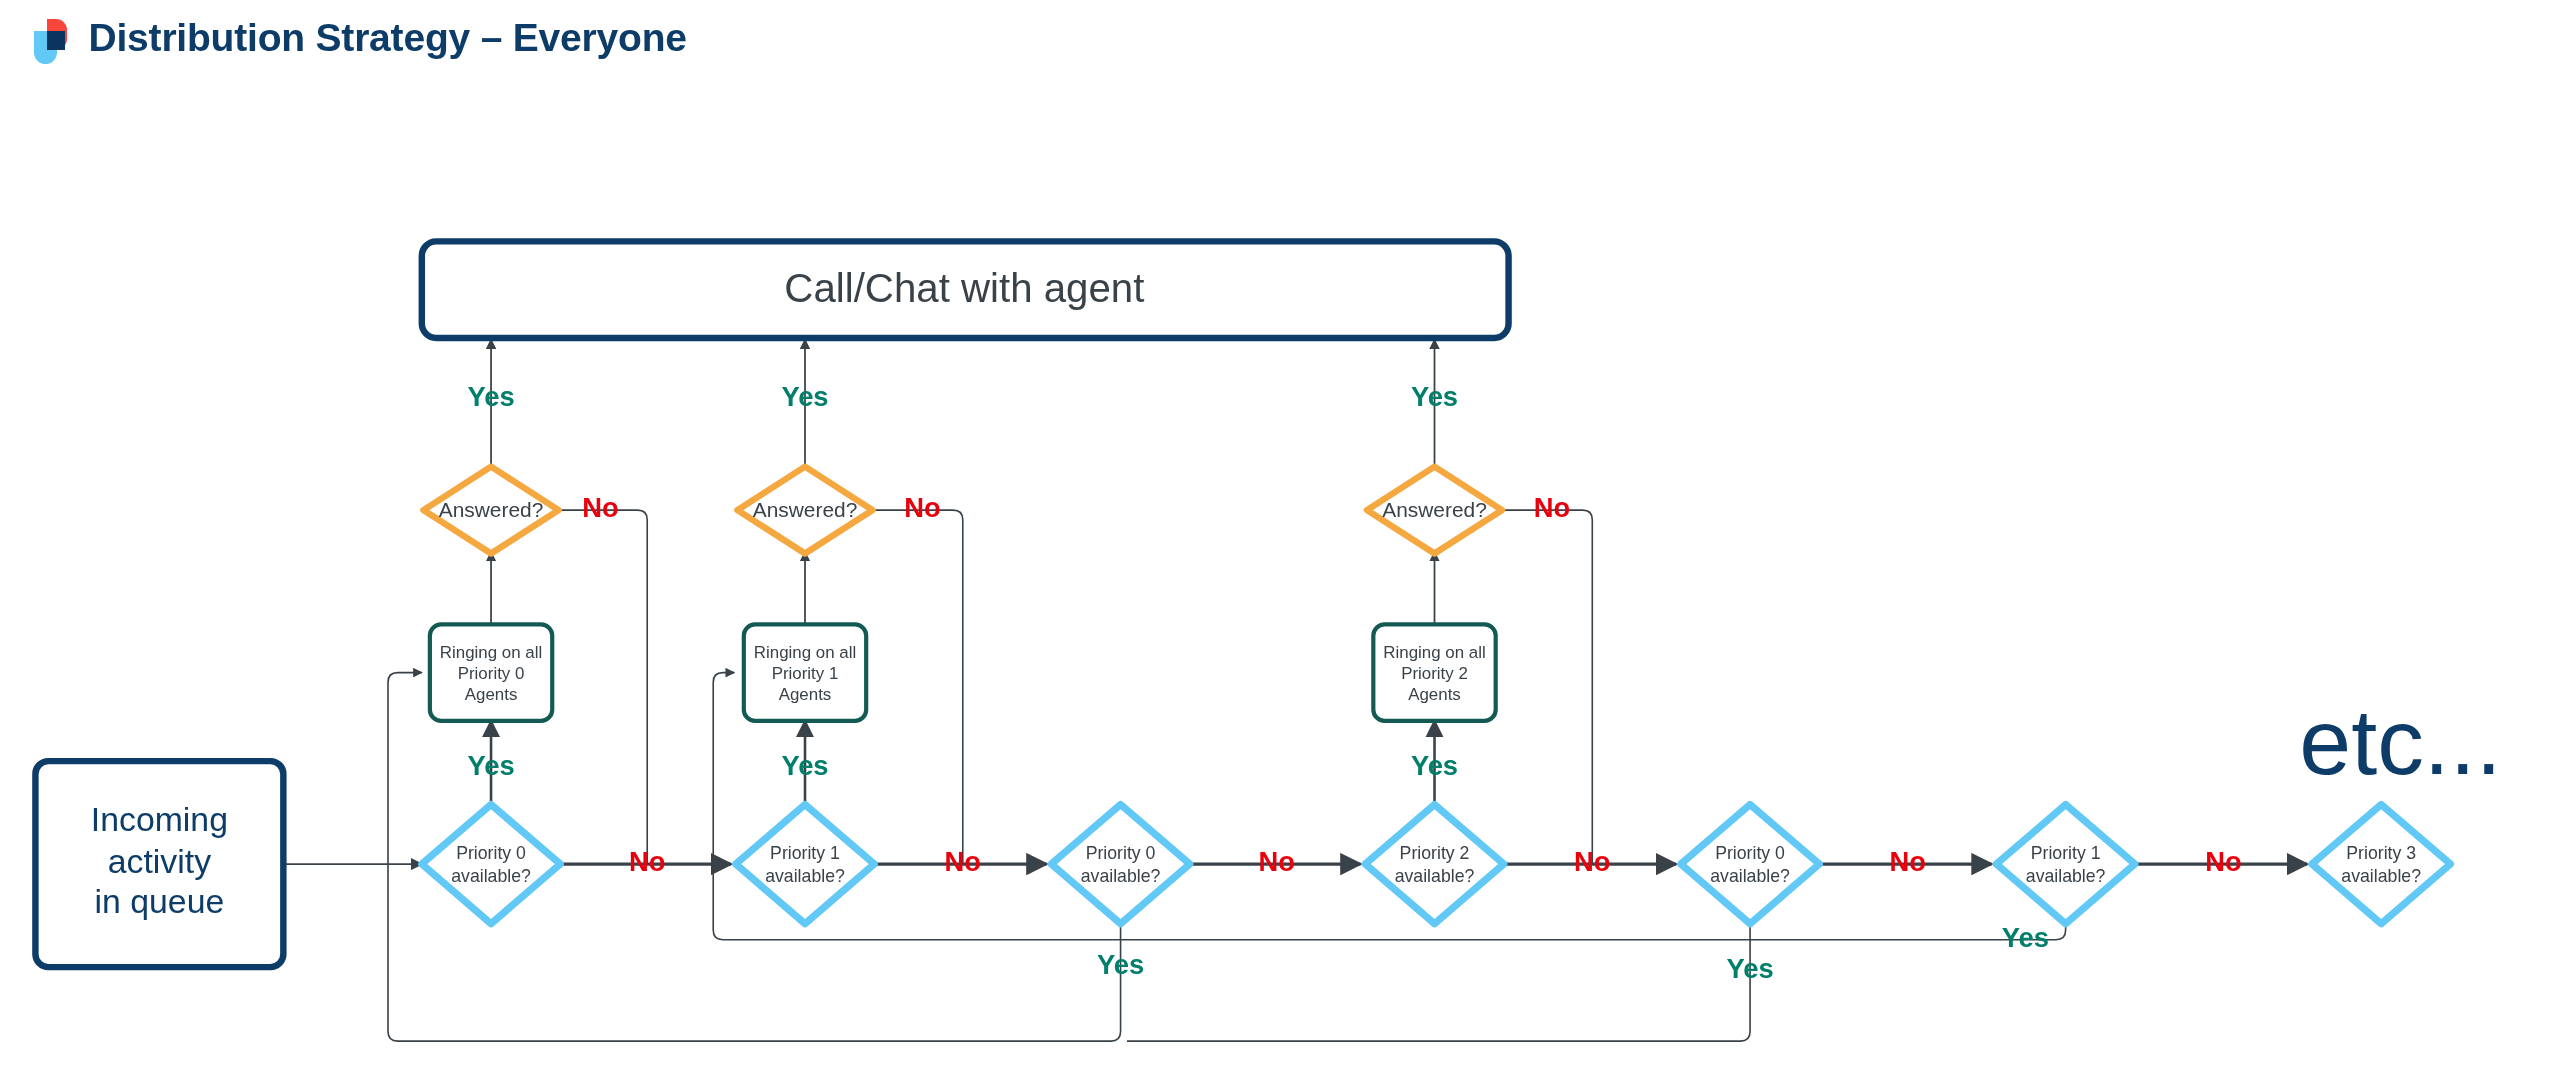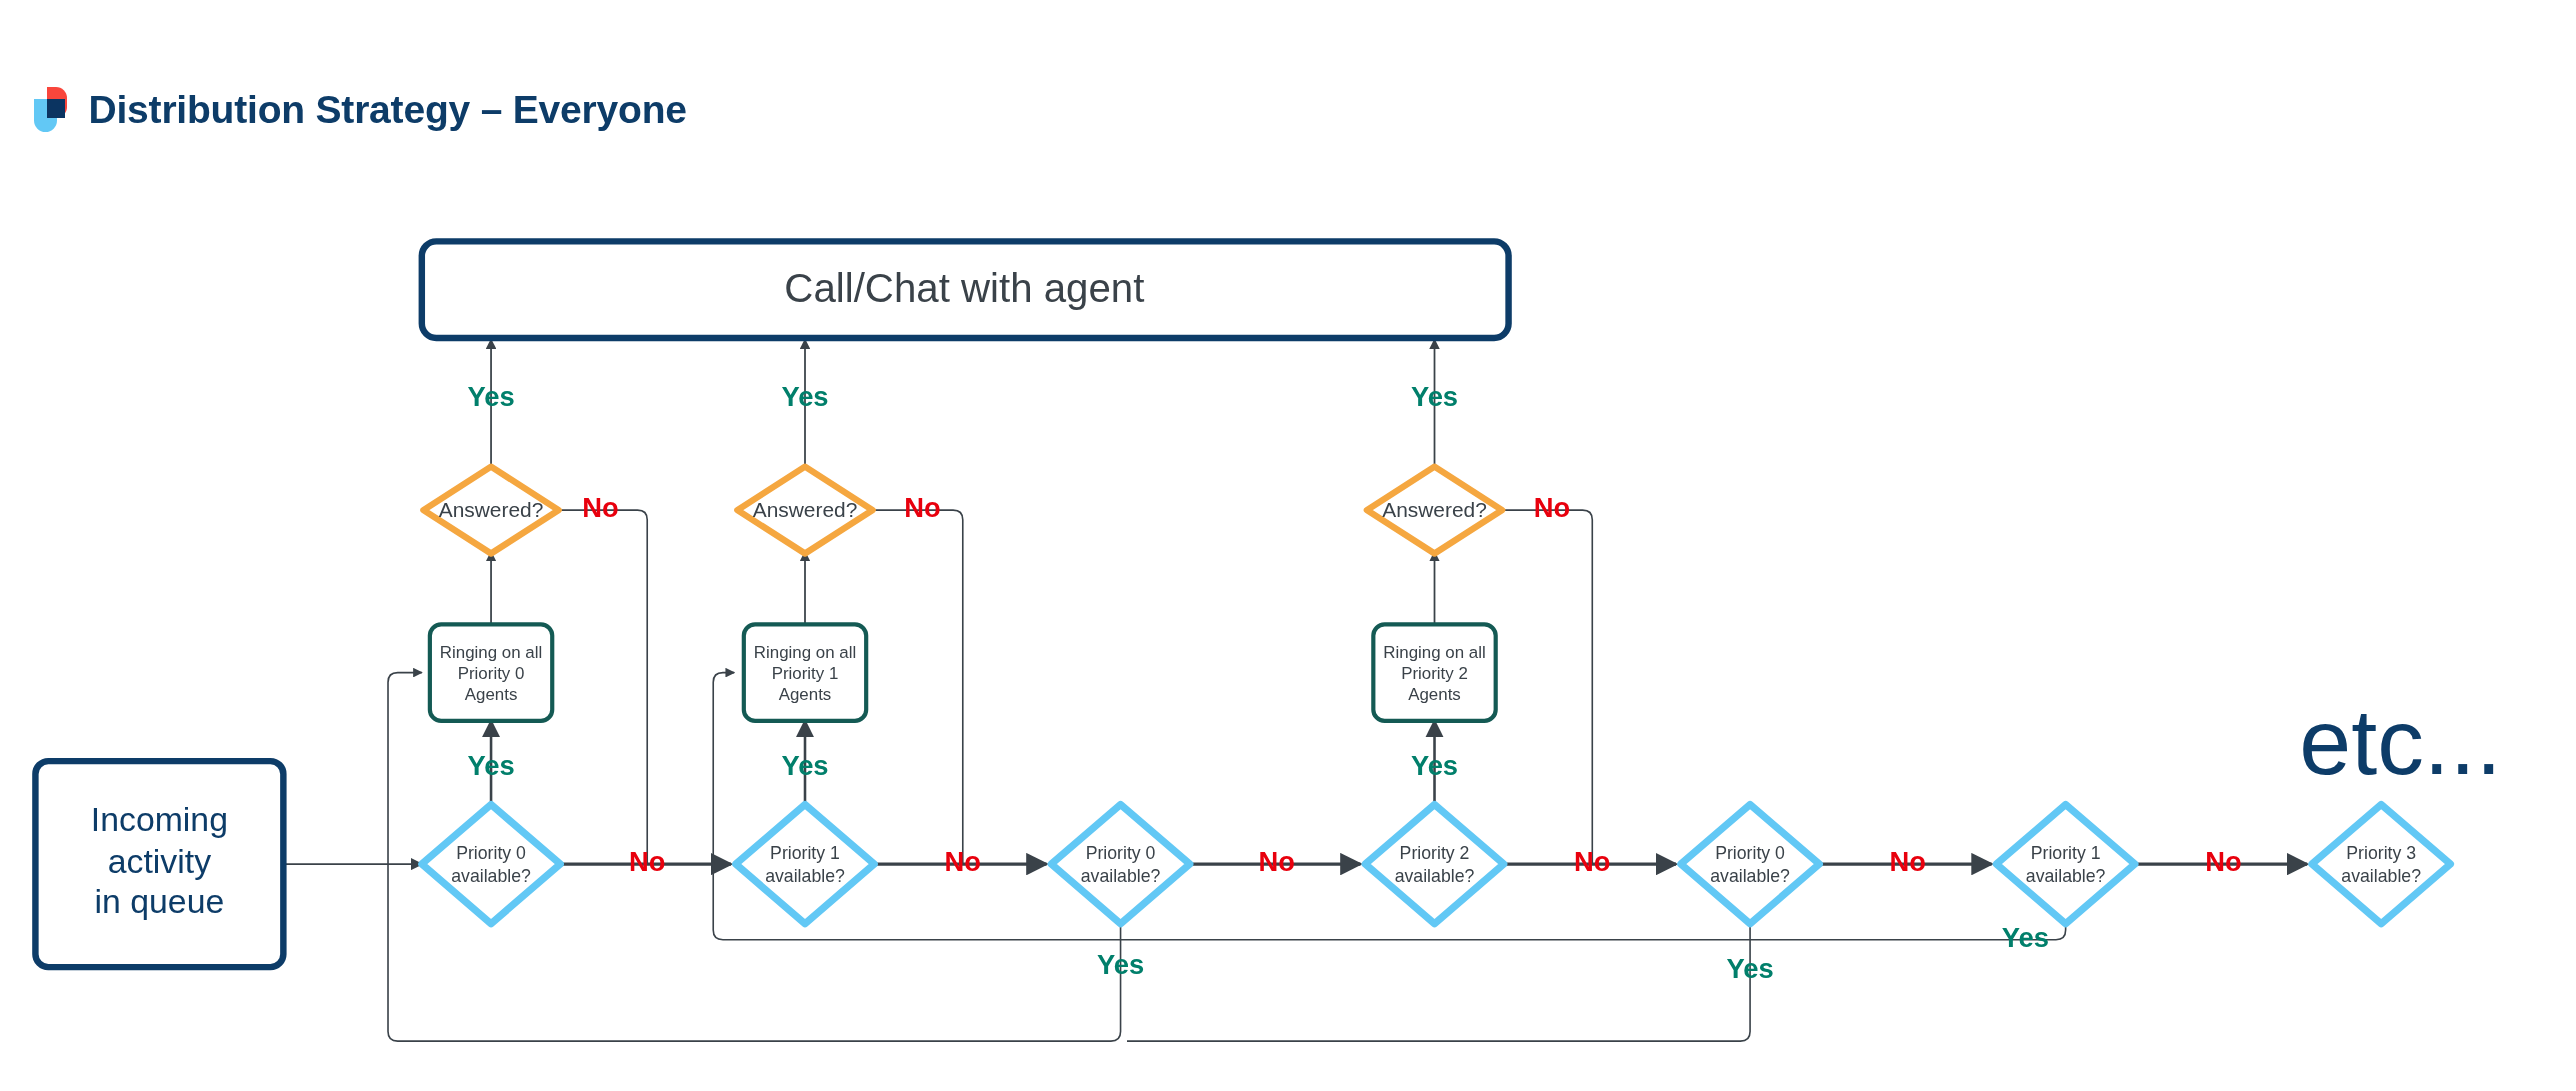--- a/index.html
+++ b/index.html
@@ -9,25 +9,25 @@
   }
   body {
     width: 2576px;
     height: 1091px;
     font-family: "Liberation Sans", sans-serif;
     overflow: hidden;
     position: relative;
   }
   #header {
     position: absolute;
-    left: 0; top: 8px;
+    left: 0; top: 16px;
     width: 2379px;
     height: 124px;
     display: flex;
-    align-items: flex-end;
+    align-items: flex-start;
     padding-left: 29.5px;
     box-sizing: border-box;
   }
   #logo {
     position: relative;
     width: 37px;
     height: 45px;
     flex: 0 0 auto;
     margin-right: 22px;
     margin-top: 3.1px;

